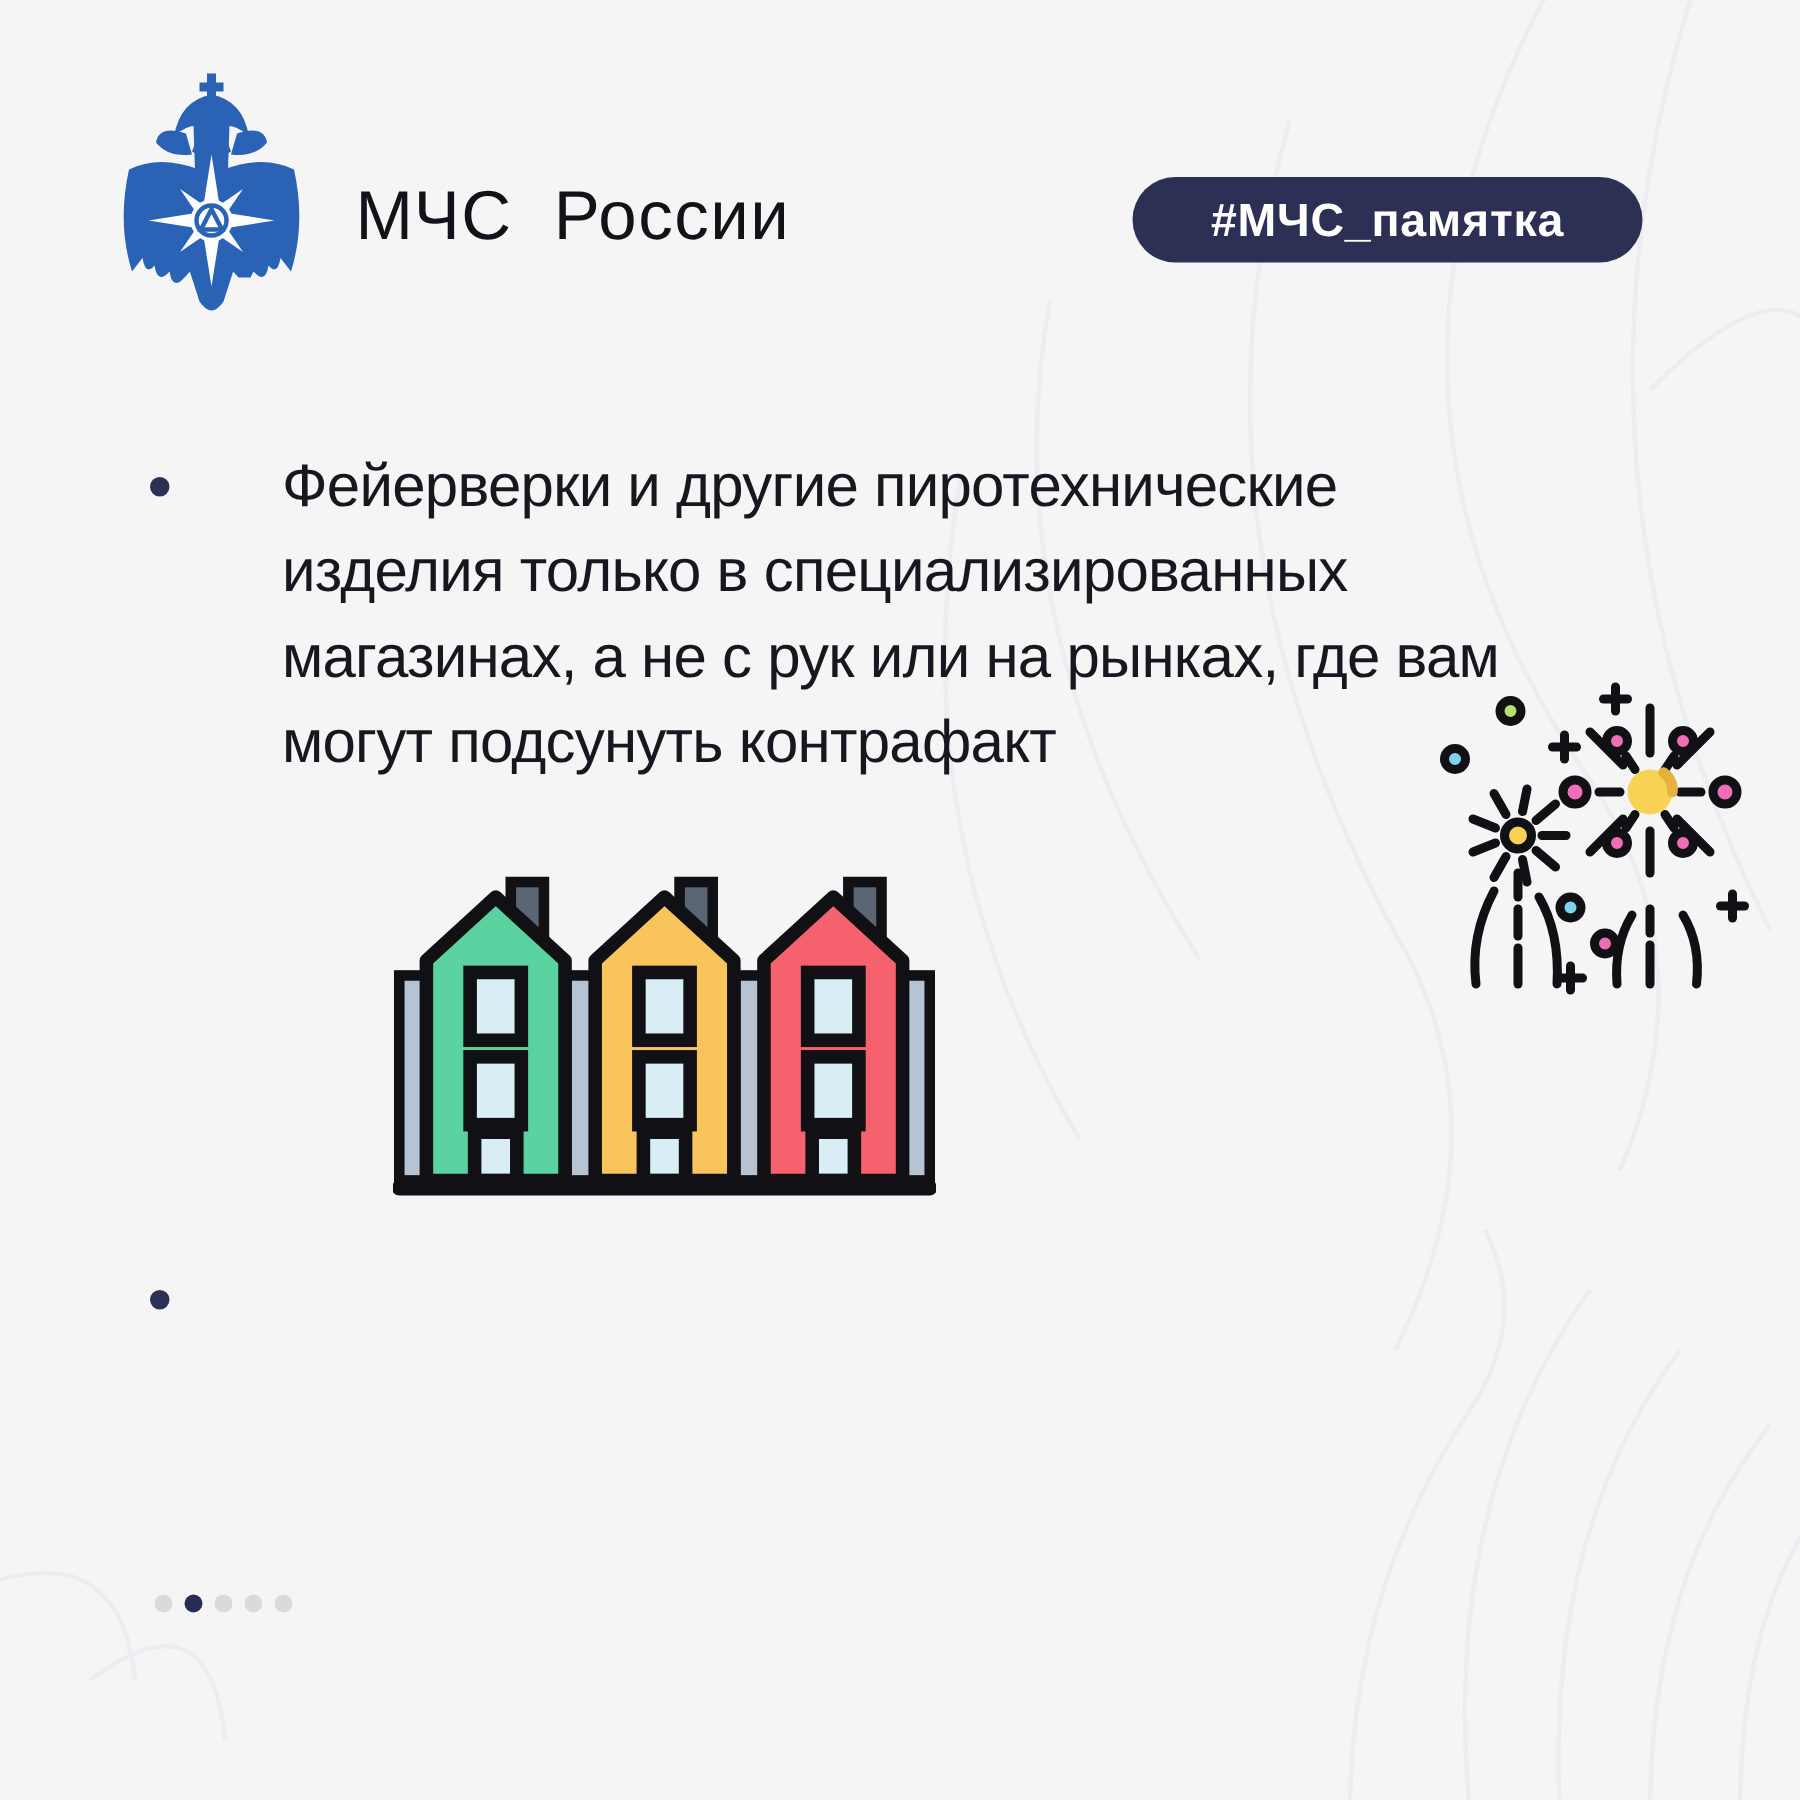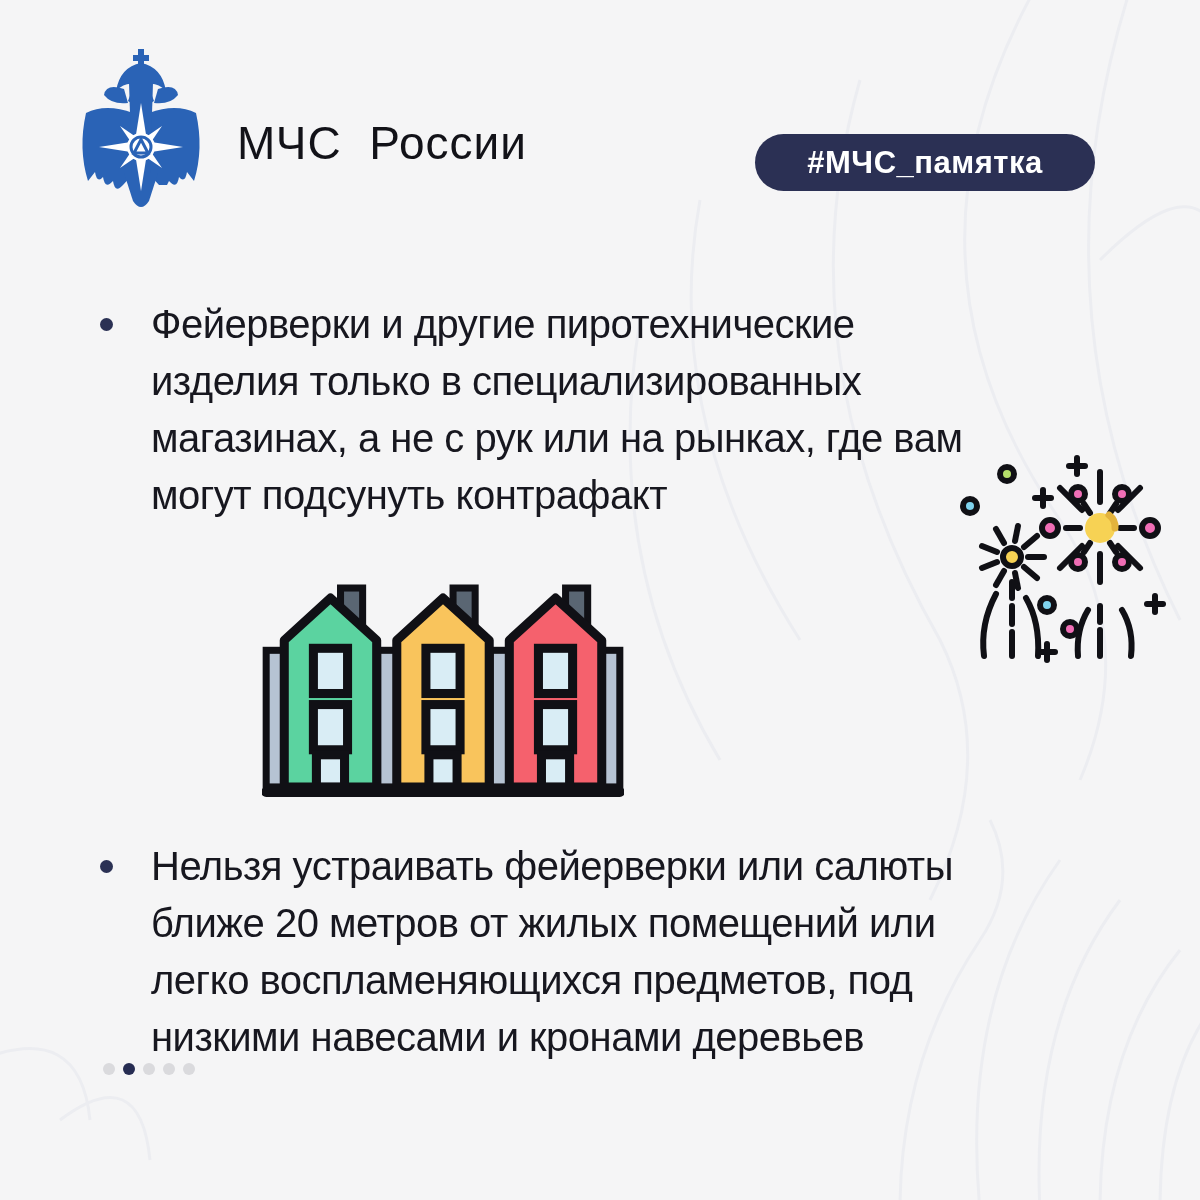--- a/index.html
+++ b/index.html
@@ -12,26 +12,26 @@
   .logo { position:absolute; left:76px; top:48px; width:130px; height:172px; }
 
   .brand {
     position:absolute; left:237px; top:116px;
     font-size:46px; font-weight:normal; letter-spacing:1px; white-space:pre; color:#121218;
   }
 
   .badge {
     position:absolute; left:755px; top:118px; width:340px; height:57px;
     background:#2b3054; border-radius:29px;
-    display:flex; align-items:center; justify-content:center;margin-top:16px;
+    display:flex; align-items:center; justify-content:center;
   }
   .badge-label { color:#ffffff; font-size:31px; font-weight:bold; letter-spacing:.5px; }
 
   .bullet { position:absolute; display:flex; align-items:flex-start; }
-  .bullet-1 { left:100px; top:296px; width:980px; }
+  .bullet-1 { left:100px; top:296px; width:980px;gap:37px; }
   .bullet-2 { left:100px; top:838px; width:980px; }
   .bullet-marker {
     flex:none; width:13px; height:13px; border-radius:50%;
     background:#2b3154; margin-top:22px;
   }
   .btext {
     margin:0 0 0 38px; font-size:40px; line-height:57px;
     letter-spacing:-0.5px; white-space:pre-line; color:#17171f;
   }
 
@@ -204,24 +204,20 @@
       <rect x="166" y="170" width="28" height="32"></rect>
       <rect x="275" y="64" width="34" height="45"></rect>
       <rect x="275" y="120" width="34" height="45"></rect>
       <rect x="278" y="170" width="28" height="32"></rect>
     </g>
     <path d="M4 207 H356" stroke="#101015" stroke-width="10" stroke-linecap="round"></path>
   </svg>
 
   <section class="bullet bullet-2">
     <span class="bullet-marker"></span>
-    <p class="btext">Нельзя устраивать фейерверки или салюты
-ближе 20 метров от жилых помещений или
-легко воспламеняющихся предметов, под
-низкими навесами и кронами деревьев</p>
   </section>
 
   <div class="pagination">
       <span class="pdot"></span>
       <span class="pdot active"></span>
       <span class="pdot"></span>
       <span class="pdot"></span>
       <span class="pdot"></span>
     </div>
 

